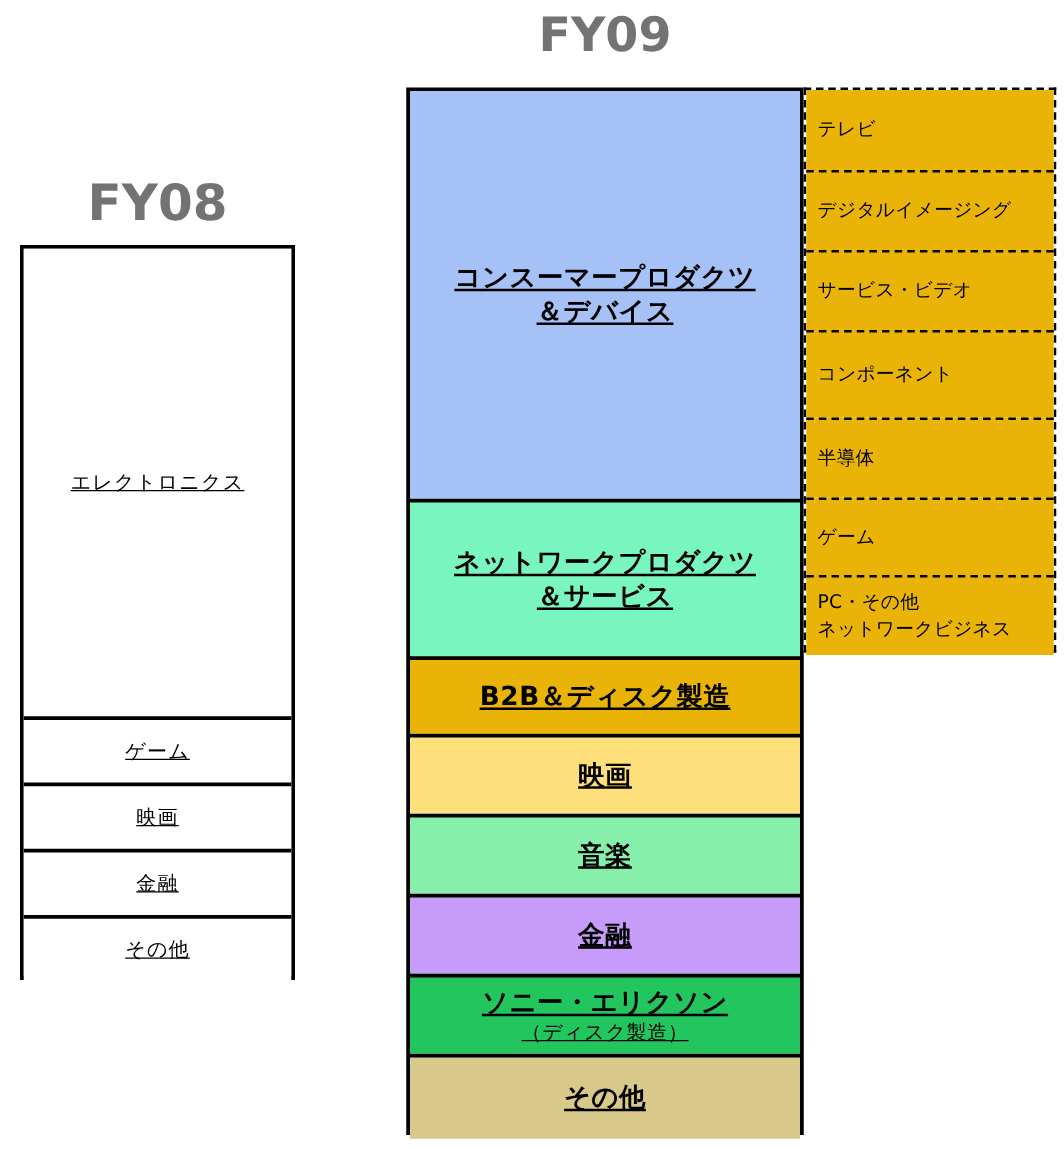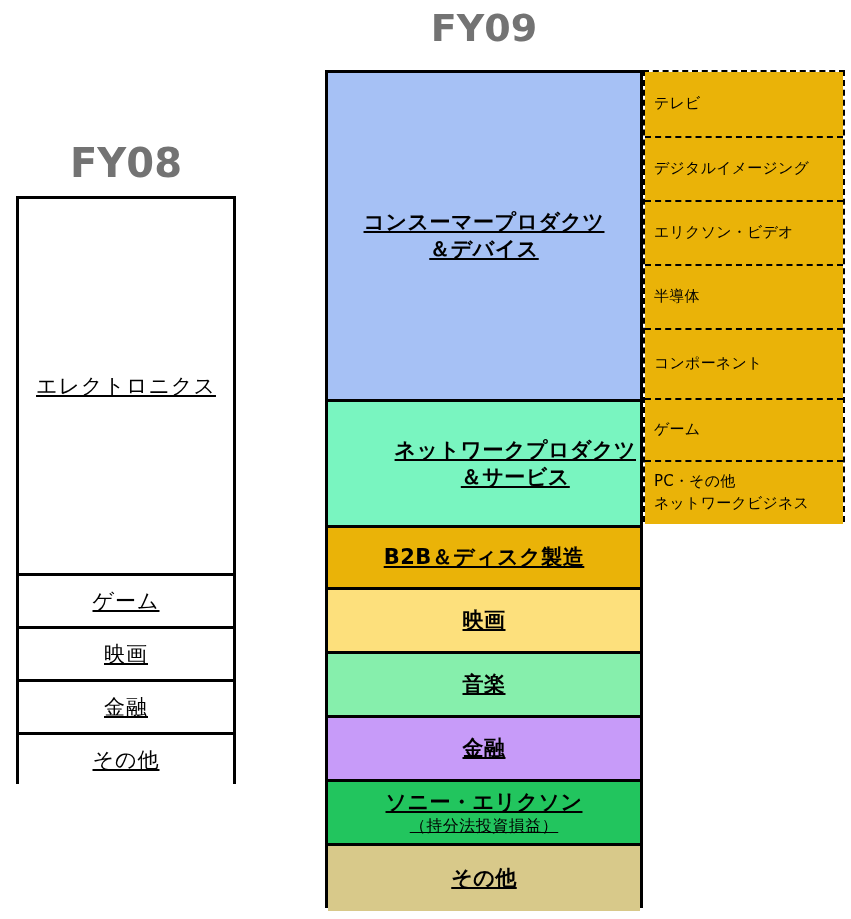--- a/index.html
+++ b/index.html
@@ -69,21 +69,21 @@
 
   
   #fy08-stack {
     left: 16px;
     top: 196px;
     width: 220px;
     height: 588px;
     background: #ffffff;
   }
   #fy08-stack .seg-label {
-    font-size: 21px;
+    font-size: 16px;
     font-weight: normal;
     letter-spacing: 1px;
     text-align: center;
   }
 
   
   #fy09-stack {
     left: 325px;
     top: 70px;
     width: 318px;
@@ -157,63 +157,63 @@
   </div>
 </div>
 
 <div class="col-title" id="fy09-title">FY09</div>
 
 <div class="stack" id="fy09-stack">
   <div class="seg" style="height: 326px; flex: 0 0 326px; background: rgb(166, 193, 245);">
     <span class="seg-label">コンスーマープロダクツ
 ＆デバイス</span>
   </div>
-  <div class="seg" style="height: 126px; flex: 0 0 126px; background: rgb(121, 245, 192); justify-content: flex-end;">
+  <div class="seg" style="height: 126px; flex: 0 0 126px; background: rgb(121, 245, 192);">
     <span class="seg-label">ネットワークプロダクツ
 ＆サービス</span>
   </div>
   <div class="seg" style="height: 62px; flex: 0 0 62px; background: #eab308;">
     <span class="seg-label">B2B＆ディスク製造</span>
   </div>
   <div class="seg" style="height: 64px; flex: 0 0 64px; background: rgb(253, 224, 124);">
     <span class="seg-label">映画</span>
   </div>
   <div class="seg" style="height: 64px; flex: 0 0 64px; background: #86efac;">
     <span class="seg-label">音楽</span>
   </div>
   <div class="seg" style="height: 64px; flex: 0 0 64px; background: rgb(199, 155, 249);">
     <span class="seg-label">金融</span>
   </div>
   <div class="seg" style="height: 64px; flex: 0 0 64px; background: #22c55e;">
     <span class="seg-label">
       <span>ソニー・エリクソン</span>
-      <span class="sub">（持分法投資損益）</span>
+      <span class="sub">（ディスク製造）</span>
     </span>
   </div>
   <div class="seg" style="height: 68px; flex: 0 0 68px; background: rgb(216, 201, 138);">
     <span class="seg-label">その他</span>
   </div>
 </div>
 
 <div id="fy09-subs">
   <div class="sub-seg" style="height: 64px; flex: 0 0 64px;">
     <span class="sub-label">テレビ</span>
   </div>
   <div class="sub-seg" style="height: 64px; flex: 0 0 64px;">
     <span class="sub-label">デジタルイメージング</span>
   </div>
   <div class="sub-seg" style="height: 64px; flex: 0 0 64px;">
-    <span class="sub-label">エリクソン・ビデオ</span>
-  </div>
-  <div class="sub-seg" style="height: 64px; flex: 0 0 64px;">
-    <span class="sub-label">半導体</span>
+    <span class="sub-label">サービス・ビデオ</span>
   </div>
   <div class="sub-seg" style="height: 70px; flex: 0 0 70px;">
     <span class="sub-label">コンポーネント</span>
   </div>
+  <div class="sub-seg" style="height: 64px; flex: 0 0 64px;">
+    <span class="sub-label">半導体</span>
+  </div>
   <div class="sub-seg" style="height: 62px; flex: 0 0 62px;">
     <span class="sub-label">ゲーム</span>
   </div>
   <div class="sub-seg" style="height: 64px; flex: 0 0 64px;">
     <span class="sub-label">PC・その他
 ネットワークビジネス</span>
   </div>
 </div>
 
 </body></html>

